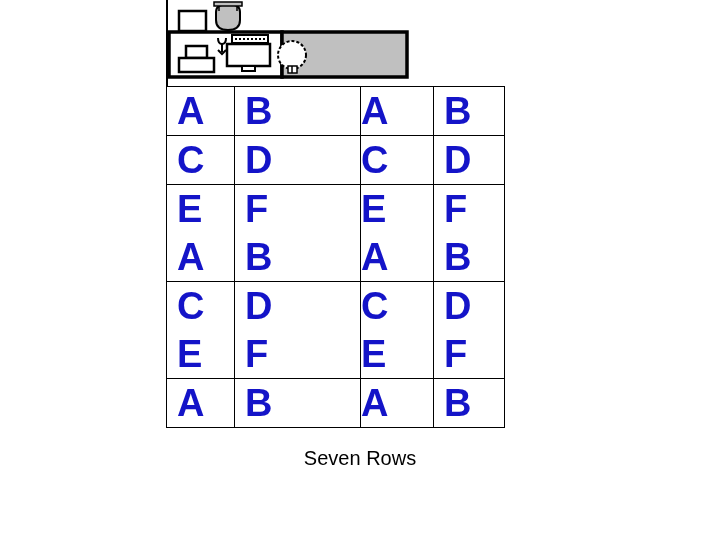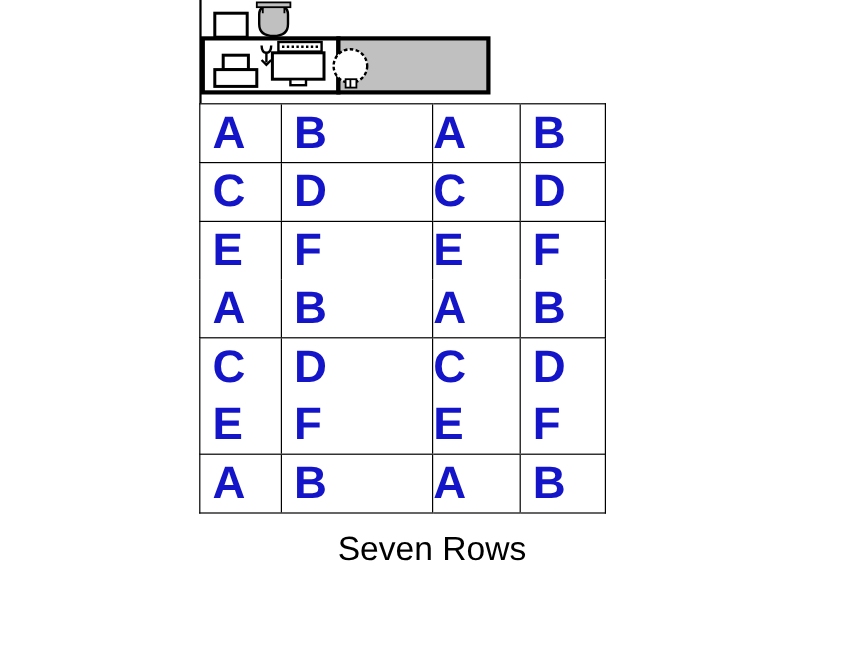--- a/index.html
+++ b/index.html
@@ -72,21 +72,21 @@
 
   
   #caption {
     position: absolute;
     left: 0;
     top: 440px;
     width: 720px;
     text-align: center;
     color: #000000;
     font-family: "Liberation Sans", sans-serif;
-    font-size: 28px;
+    font-size: 20px;
     line-height: 36px;
     white-space: pre;
   }
 </style>
 </head>
 <body>
 
 <div id="slide">
 
   <div id="clipart">

